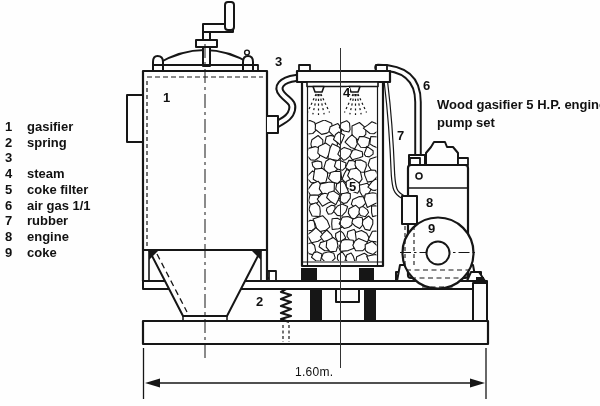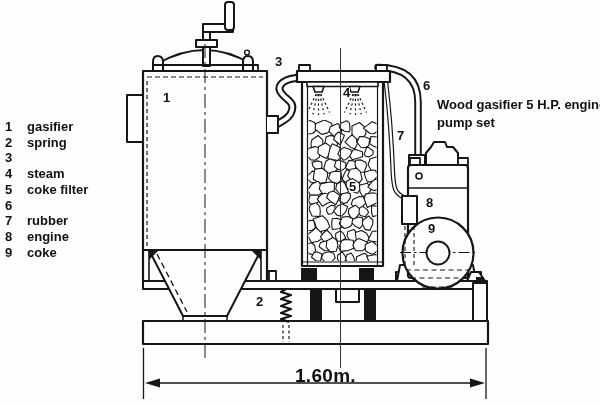--- a/index.html
+++ b/index.html
@@ -6,21 +6,21 @@
   .stage{position:relative;width:600px;height:406px;background:#fefefe;overflow:hidden;
          font-family:"Liberation Sans",sans-serif;color:#111}
   .stage svg{position:absolute;left:0;top:0}
   .legend{position:absolute;left:5px;top:119px;font-size:13px;font-weight:700;line-height:15.7px}
   .legend-row{display:flex}
   .legend-num{width:22px}
   .title{position:absolute;left:437px;top:96px;font-size:13px;font-weight:700;
          line-height:17.5px;white-space:nowrap}
   .plabel{position:absolute;font-size:13px;font-weight:700;
           text-shadow:-1px 0 0 #fefefe,1px 0 0 #fefefe,0 -1px 0 #fefefe,0 1px 0 #fefefe}
-  .dim{position:absolute;left:295px;top:365px;font-size:19px;font-weight:700;letter-spacing:.3px}
+  .dim{position:absolute;left:295px;top:365px;font-size:12px;font-weight:400;letter-spacing:.3px}
 </style>
 </head>
 <body>
 
 <div class="stage">
 
   <svg width="600" height="406" viewBox="0 0 600 406">
     <defs>
       <clipPath id="rockclip">
           <rect x="308.5" y="120" width="68" height="141"></rect>
@@ -262,20 +262,21 @@
     <div class="legend-row">
         <span class="legend-num">4</span>
         <span>steam</span>
       </div>
     <div class="legend-row">
         <span class="legend-num">5</span>
         <span>coke filter</span>
       </div>
     <div class="legend-row">
         <span class="legend-num">6</span>
+        <span>air gas 1/1</span>
       </div>
     <div class="legend-row">
         <span class="legend-num">7</span>
         <span>rubber</span>
       </div>
     <div class="legend-row">
         <span class="legend-num">8</span>
         <span>engine</span>
       </div>
     <div class="legend-row">

